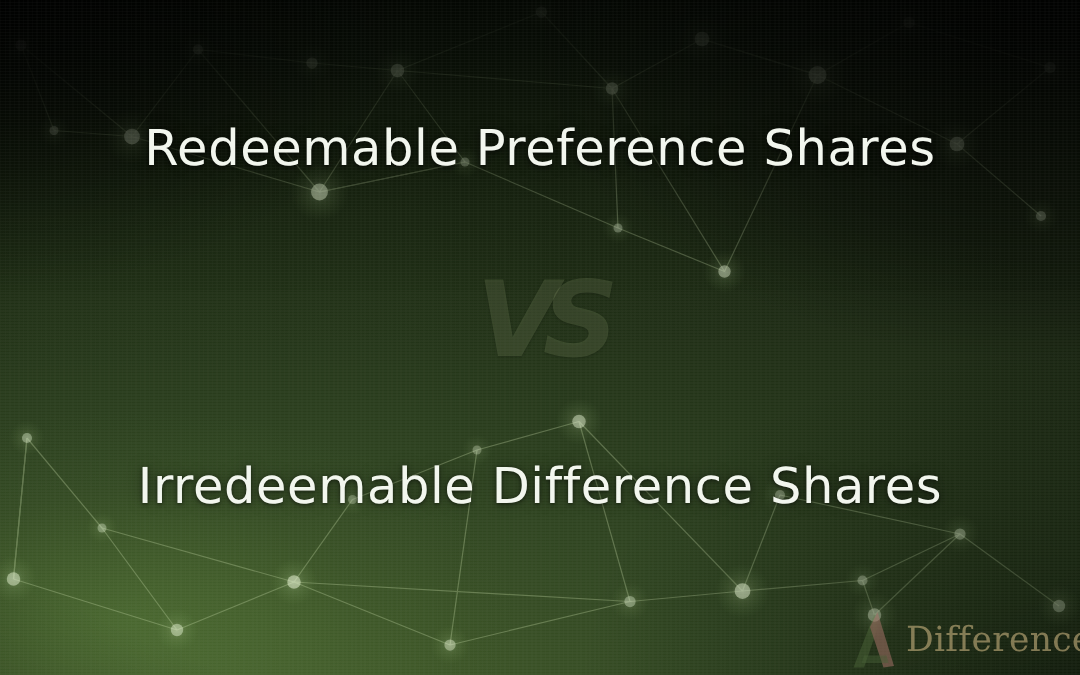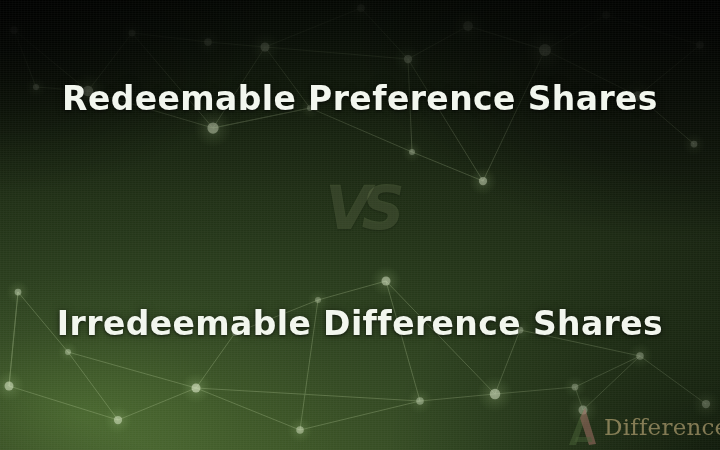--- a/index.html
+++ b/index.html
@@ -77,40 +77,40 @@
   }
 
   
   .vs-mark {
     position: absolute;
     left: 0;
     top: 178px;
     width: 720px;
     text-align: center;
     font-family: "DejaVu Sans", sans-serif;
-    font-size: 60px;
+    font-size: 70px;
     font-weight: bold;
     font-style: italic;
     letter-spacing: -10px;
     line-height: 1;
     color: rgba(150,170,120,0.21);
     text-shadow: 0 1px 2px rgba(0,0,0,0.18);
     user-select: none;
   }
 
   
   .title {
     position: absolute;
     left: 0;
     width: 720px;
     text-align: center;
     color: #f2f6ee;
     font-family: "DejaVu Sans", sans-serif;
     font-size: 33px;
-    font-weight: 700;
+    font-weight: 400;
     letter-spacing: 0.4px;
     line-height: 1.1;
     text-shadow: 0 1px 3px rgba(0,0,0,0.55), 0 0 10px rgba(0,0,0,0.35);
     white-space: nowrap;
   }
   .title-top { top: 81px; }
   .title-bottom { top: 306px; }
 
   
   .brand {

